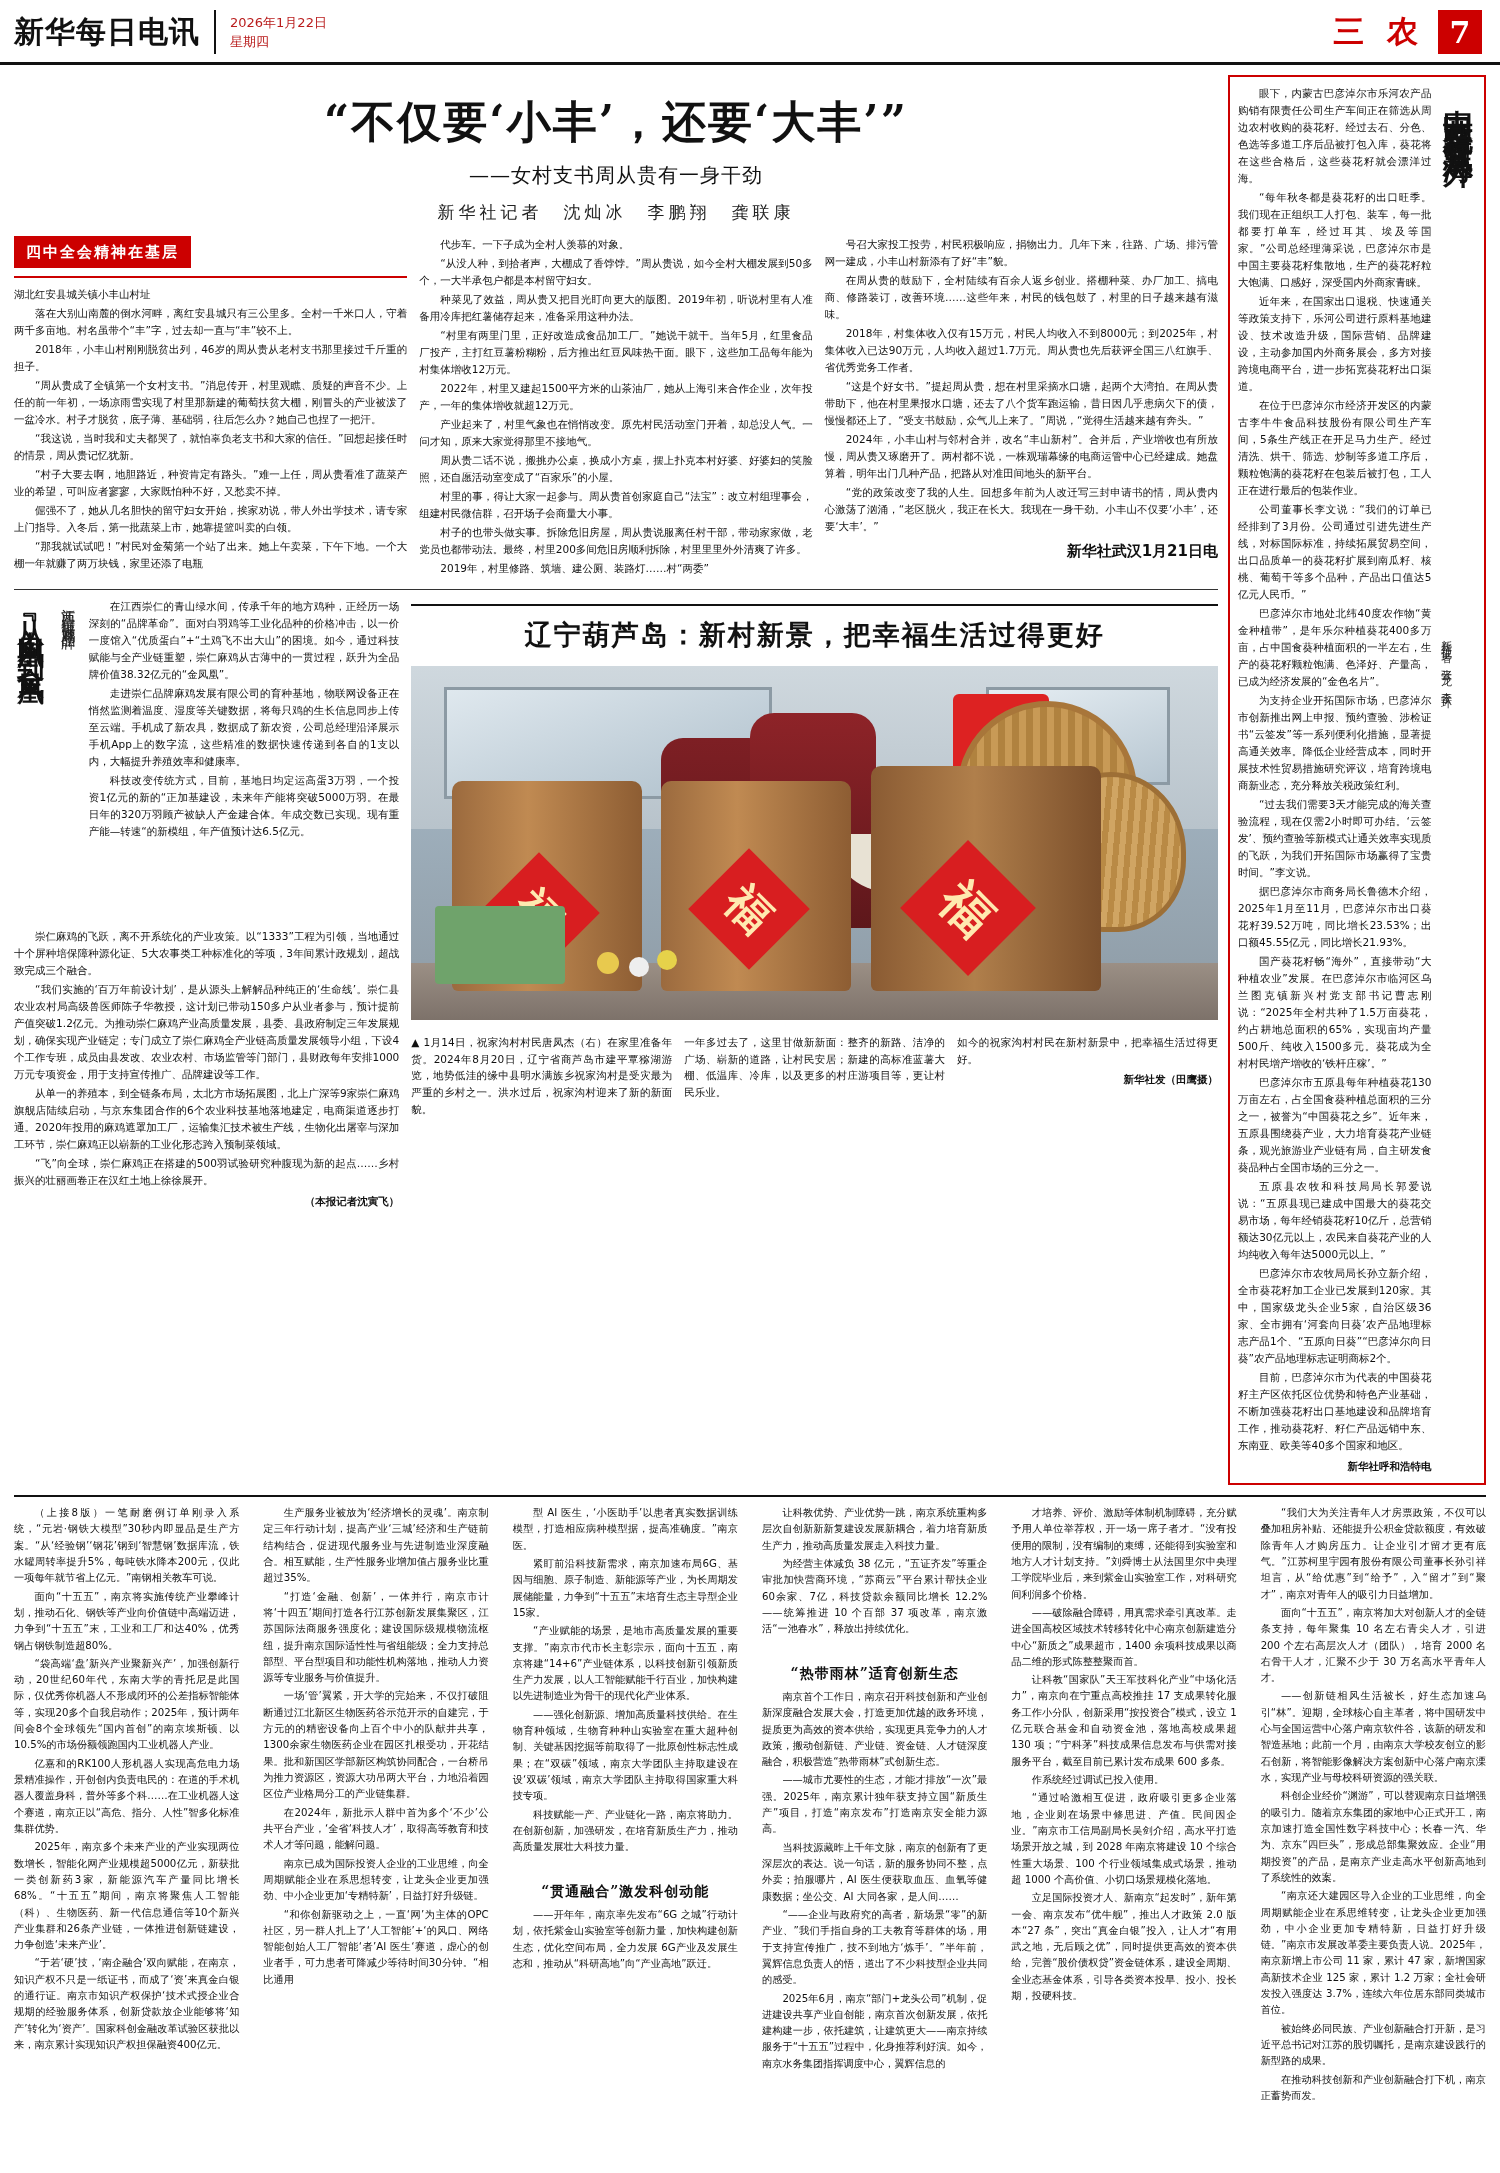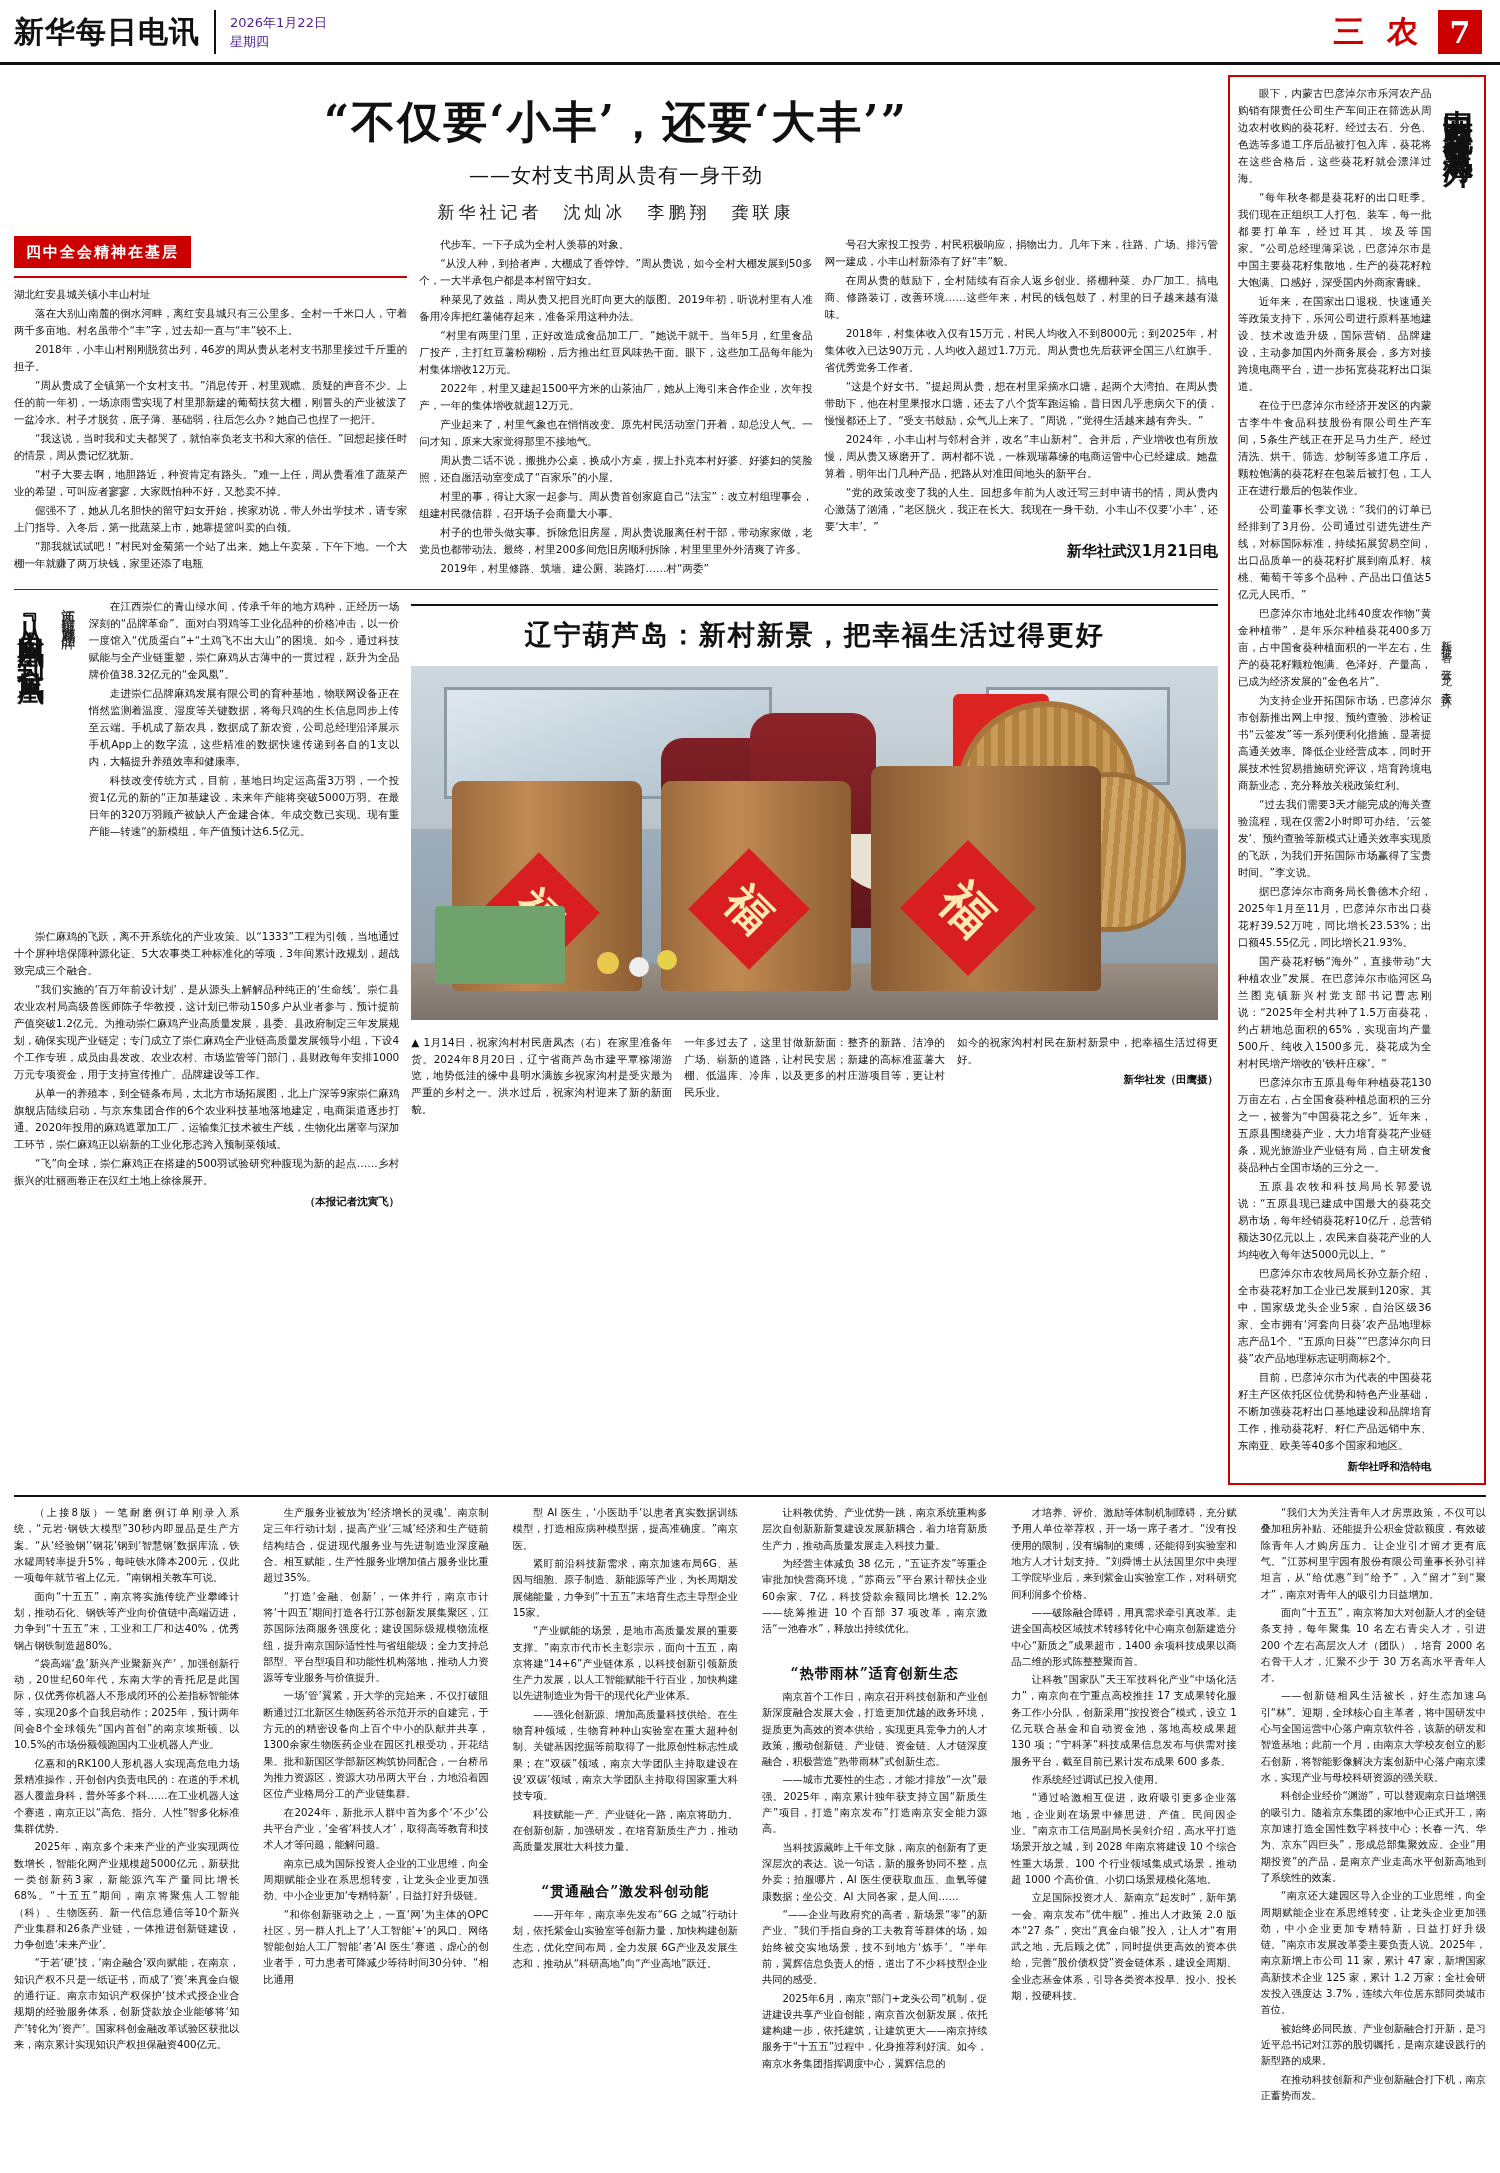--- a/index.html
+++ b/index.html
@@ -36,21 +36,21 @@
     white-space:nowrap;
   }
   .mh-date{
     border-left:2px solid #111;
     padding-left:14px;
     display:flex;
     flex-direction:column;
     justify-content:center;
     font-size:13px;
     line-height:1.5;
-    color:#4c1d95;
+    color:#b91c1c;
   }
   .mh-spacer{flex:1;}
   .mh-section{
     display:flex;
     align-items:center;
     gap:14px;
     padding-right:4px;
   }
   .mh-section-title{
     font-family:"DejaVu Serif","Liberation Serif",serif;
@@ -496,21 +496,21 @@
       <h4>“贯通融合”激发科创动能</h4>
       <p>——开年年，南京率先发布“6G 之城”行动计划，依托紫金山实验室等创新力量，加快构建创新生态，优化空间布局，全力发展 6G产业及发展生态和，推动从“科研高地”向“产业高地”跃迁。</p>
     </div>
     <div class="bcol">
       <p>让科教优势、产业优势一跳，南京系统重构多层次自创新新新复建设发展新耦合，着力培育新质生产力，推动高质量发展走入科技力量。</p>
       <p>为经营主体减负 38 亿元，“五证齐发”等重企审批加快营商环境，“苏商云”平台累计帮扶企业 60余家、7亿，科技贷款余额同比增长 12.2%——统筹推进 10 个百部 37 项改革，南京激活“一池春水”，释放出持续优化。</p>
       <h4>“热带雨林”适育创新生态</h4>
       <p>南京首个工作日，南京召开科技创新和产业创新深度融合发展大会，打造更加优越的政务环境，提质更为高效的资本供给，实现更具竞争力的人才政策，搬动创新链、产业链、资金链、人才链深度融合，积极营造“热带雨林”式创新生态。</p>
       <p>——城市尤要性的生态，才能才排放“一次”最强。2025年，南京累计独年获支持立国“新质生产”项目，打造“南京发布”打造南京安全能力源高。</p>
       <p>当科技源藏昨上千年文脉，南京的创新有了更深层次的表达。说一句话，新的服务协同不整，点外卖；拍服哪片，AI 医生便获取血压、血氧等健康数据；坐公交、AI 大同各家，是人间……</p>
-      <p>“——企业与政府究的高者，新场景“零”的新产业、”我们手指自身的工夫教育等群体的场，如始终被交实地场景，技不到地方‘炼手’。”半年前，翼辉信息负责人的悟，道出了不少科技型企业共同的感受。</p>
+      <p>“——企业与政府究的高者，新场景“零”的新产业、”我们手指自身的工夫教育等群体的场，用于支持宣传推广，技不到地方‘炼手’。”半年前，翼辉信息负责人的悟，道出了不少科技型企业共同的感受。</p>
       <p>2025年6月，南京“部门+龙头公司”机制，促进建设共享产业自创能，南京首次创新发展，依托建构建一步，依托建筑，让建筑更大——南京持续服务于“十五五”过程中，化身推荐利好演。如今，南京水务集团指挥调度中心，翼辉信息的</p>
     </div>
     <div class="bcol">
       <p>才培养、评价、激励等体制机制障碍，充分赋予用人单位举荐权，开一场一席子者才。“没有投便用的限制，没有编制的束缚，还能得到实验室和地方人才计划支持。”刘舜博士从法国里尔中央理工学院毕业后，来到紫金山实验室工作，对科研究间利润多个价格。</p>
       <p>——破除融合障碍，用真需求牵引真改革。走进全国高校区域技术转移转化中心南京创新建造分中心“新质之”成果超市，1400 余项科技成果以商品二维的形式陈整整聚而首。</p>
       <p>让科教“国家队”天王军技科化产业“中场化活力”，南京向在宁重点高校推挂 17 支成果转化服务工作小分队，创新采用“按投资合”模式，设立 1 亿元联合基金和自动资金池，落地高校成果超 130 项；“宁科茅”科技成果信息发布与供需对接服务平台，截至目前已累计发布成果 600 多条。</p>
       <p>作系统经过调试已投入使用。</p>
       <p>“通过哈激相互促进，政府吸引更多企业落地，企业则在场景中修思进、产值。民间因企业。”南京市工信局副局长吴剑介绍，高水平打造场景开放之城，到 2028 年南京将建设 10 个综合性重大场景、100 个行业领域集成式场景，推动超 1000 个高价值、小切口场景规模化落地。</p>
       <p>立足国际投资才人、新南京“起发时”，新年第一会、南京发布“优牛舰”，推出人才政策 2.0 版本“27 条”，突出“真金白银”投入，让人才“有用武之地，无后顾之优”，同时提供更高效的资本供给，完善“股价债权贷”资金链体系，建设全周期、全业态基金体系，引导各类资本投早、投小、投长期，投硬科技。</p>
     </div>

